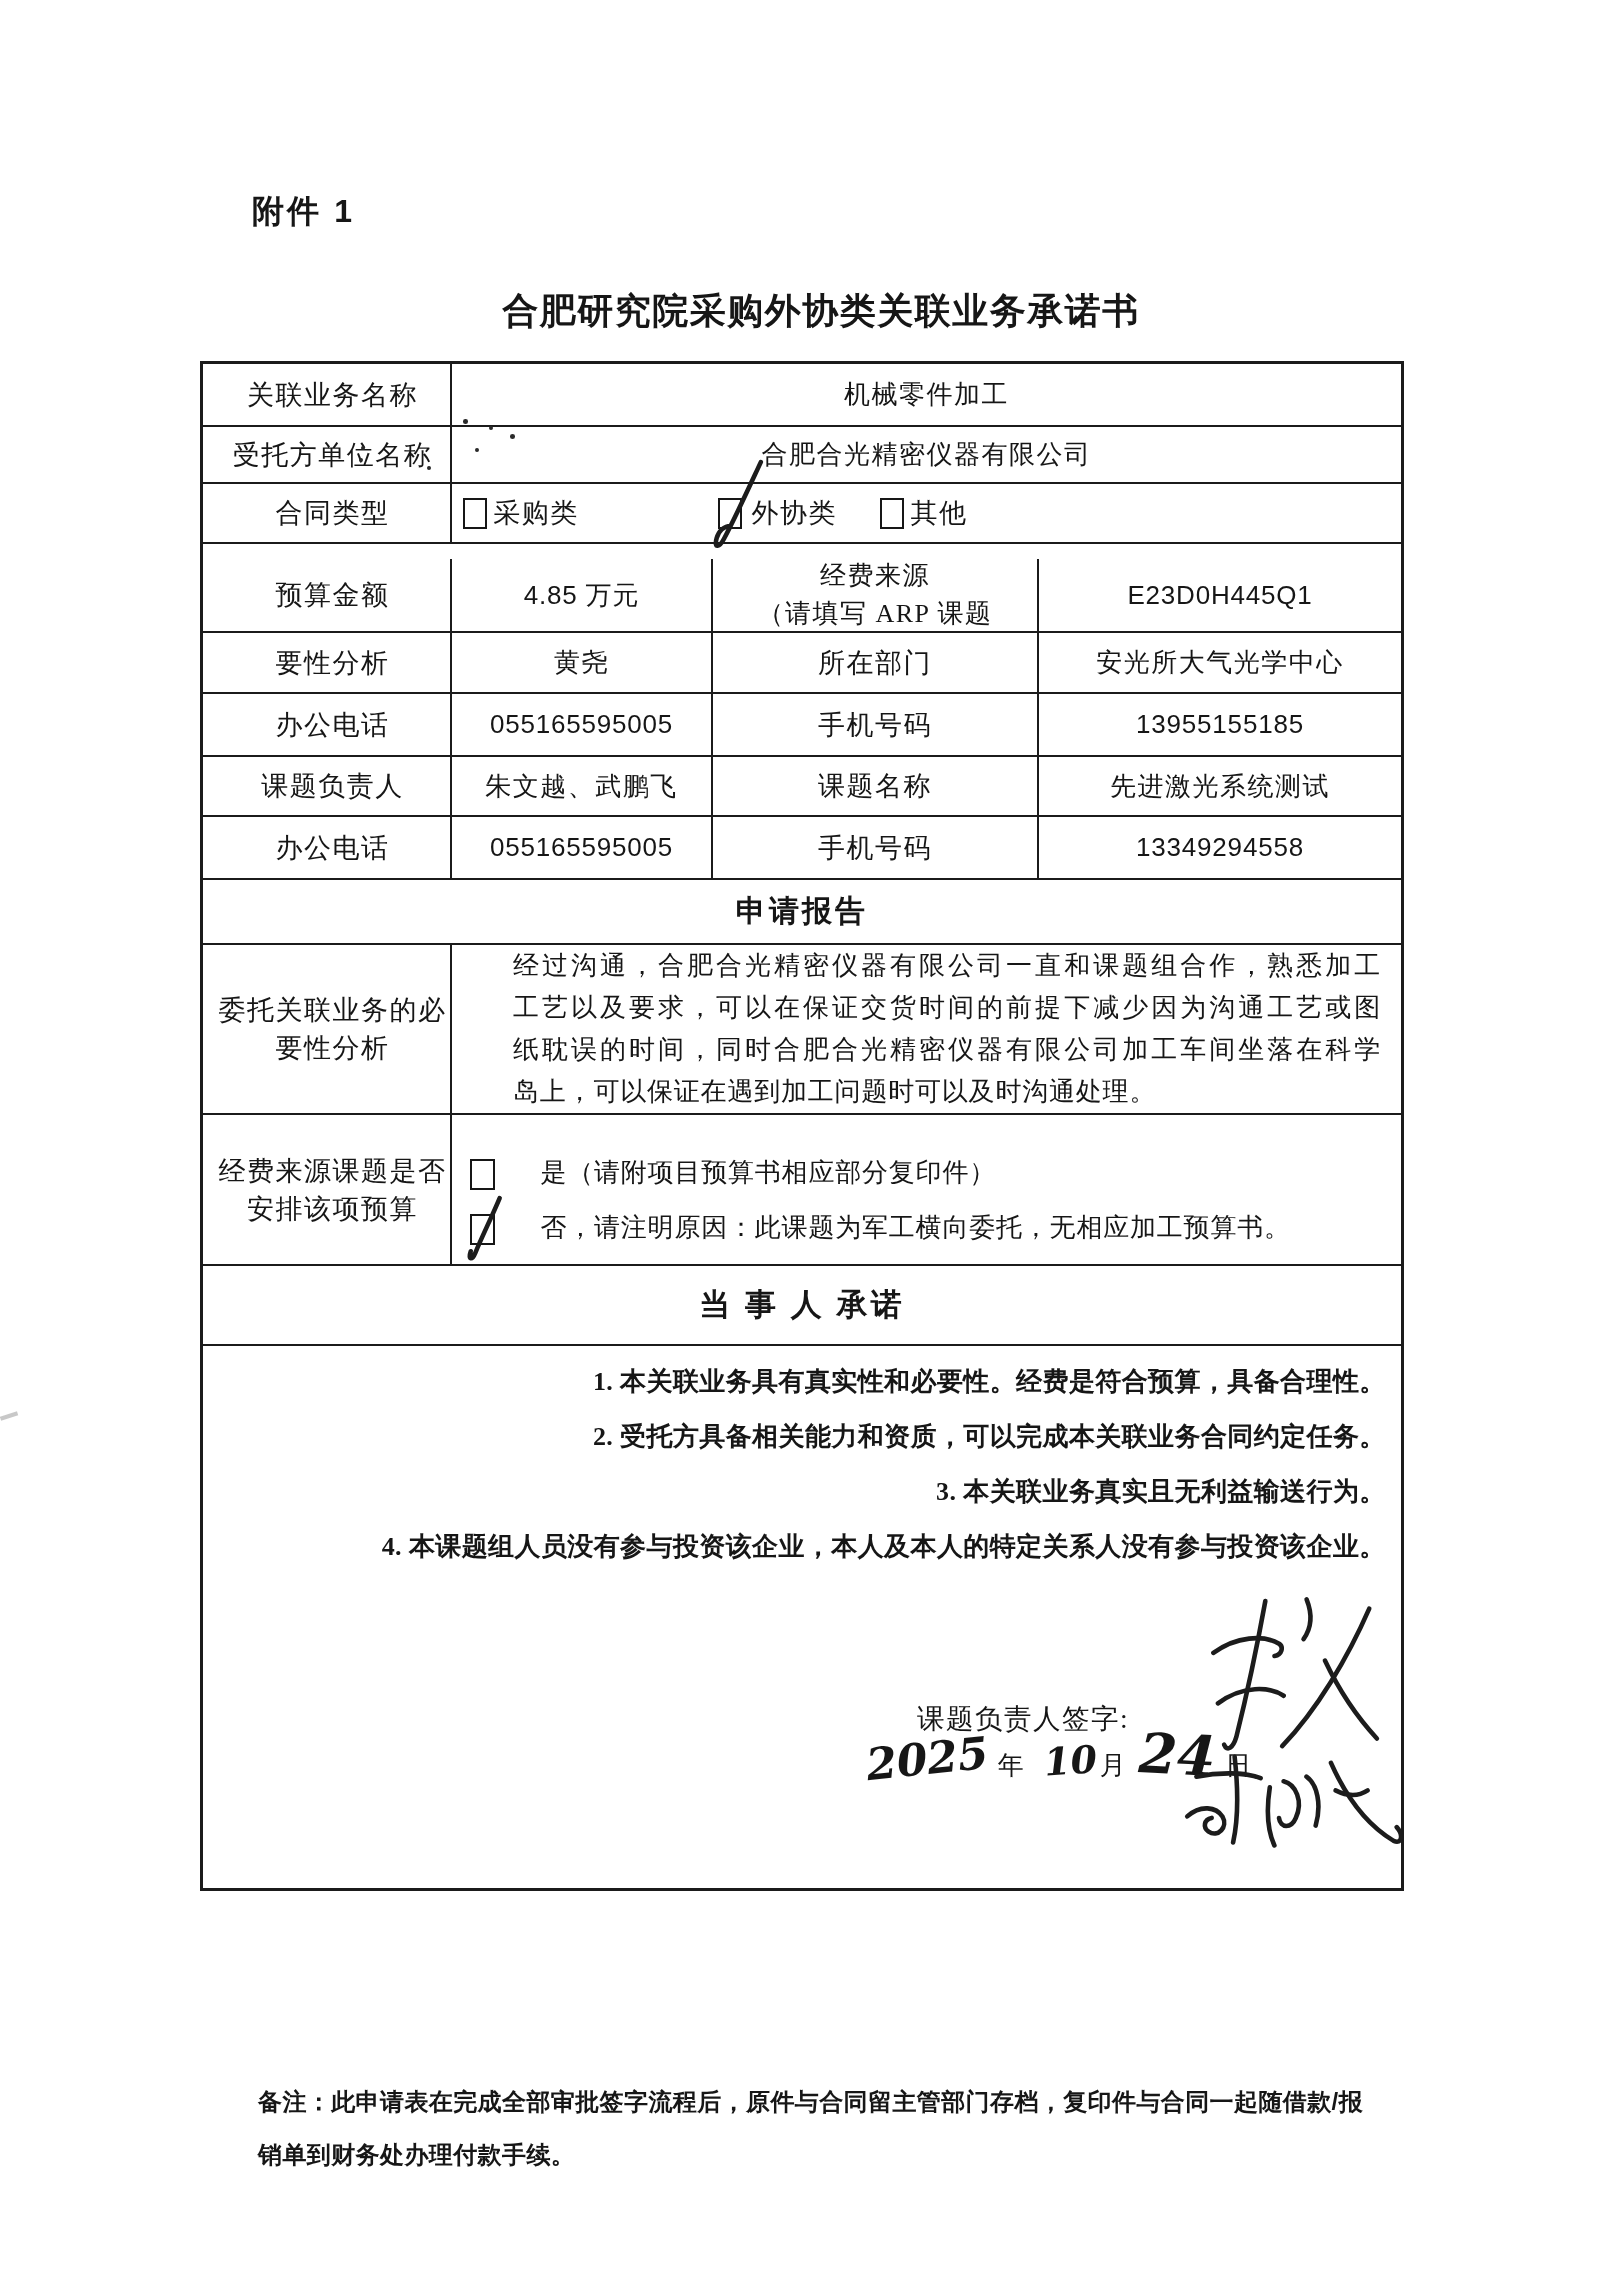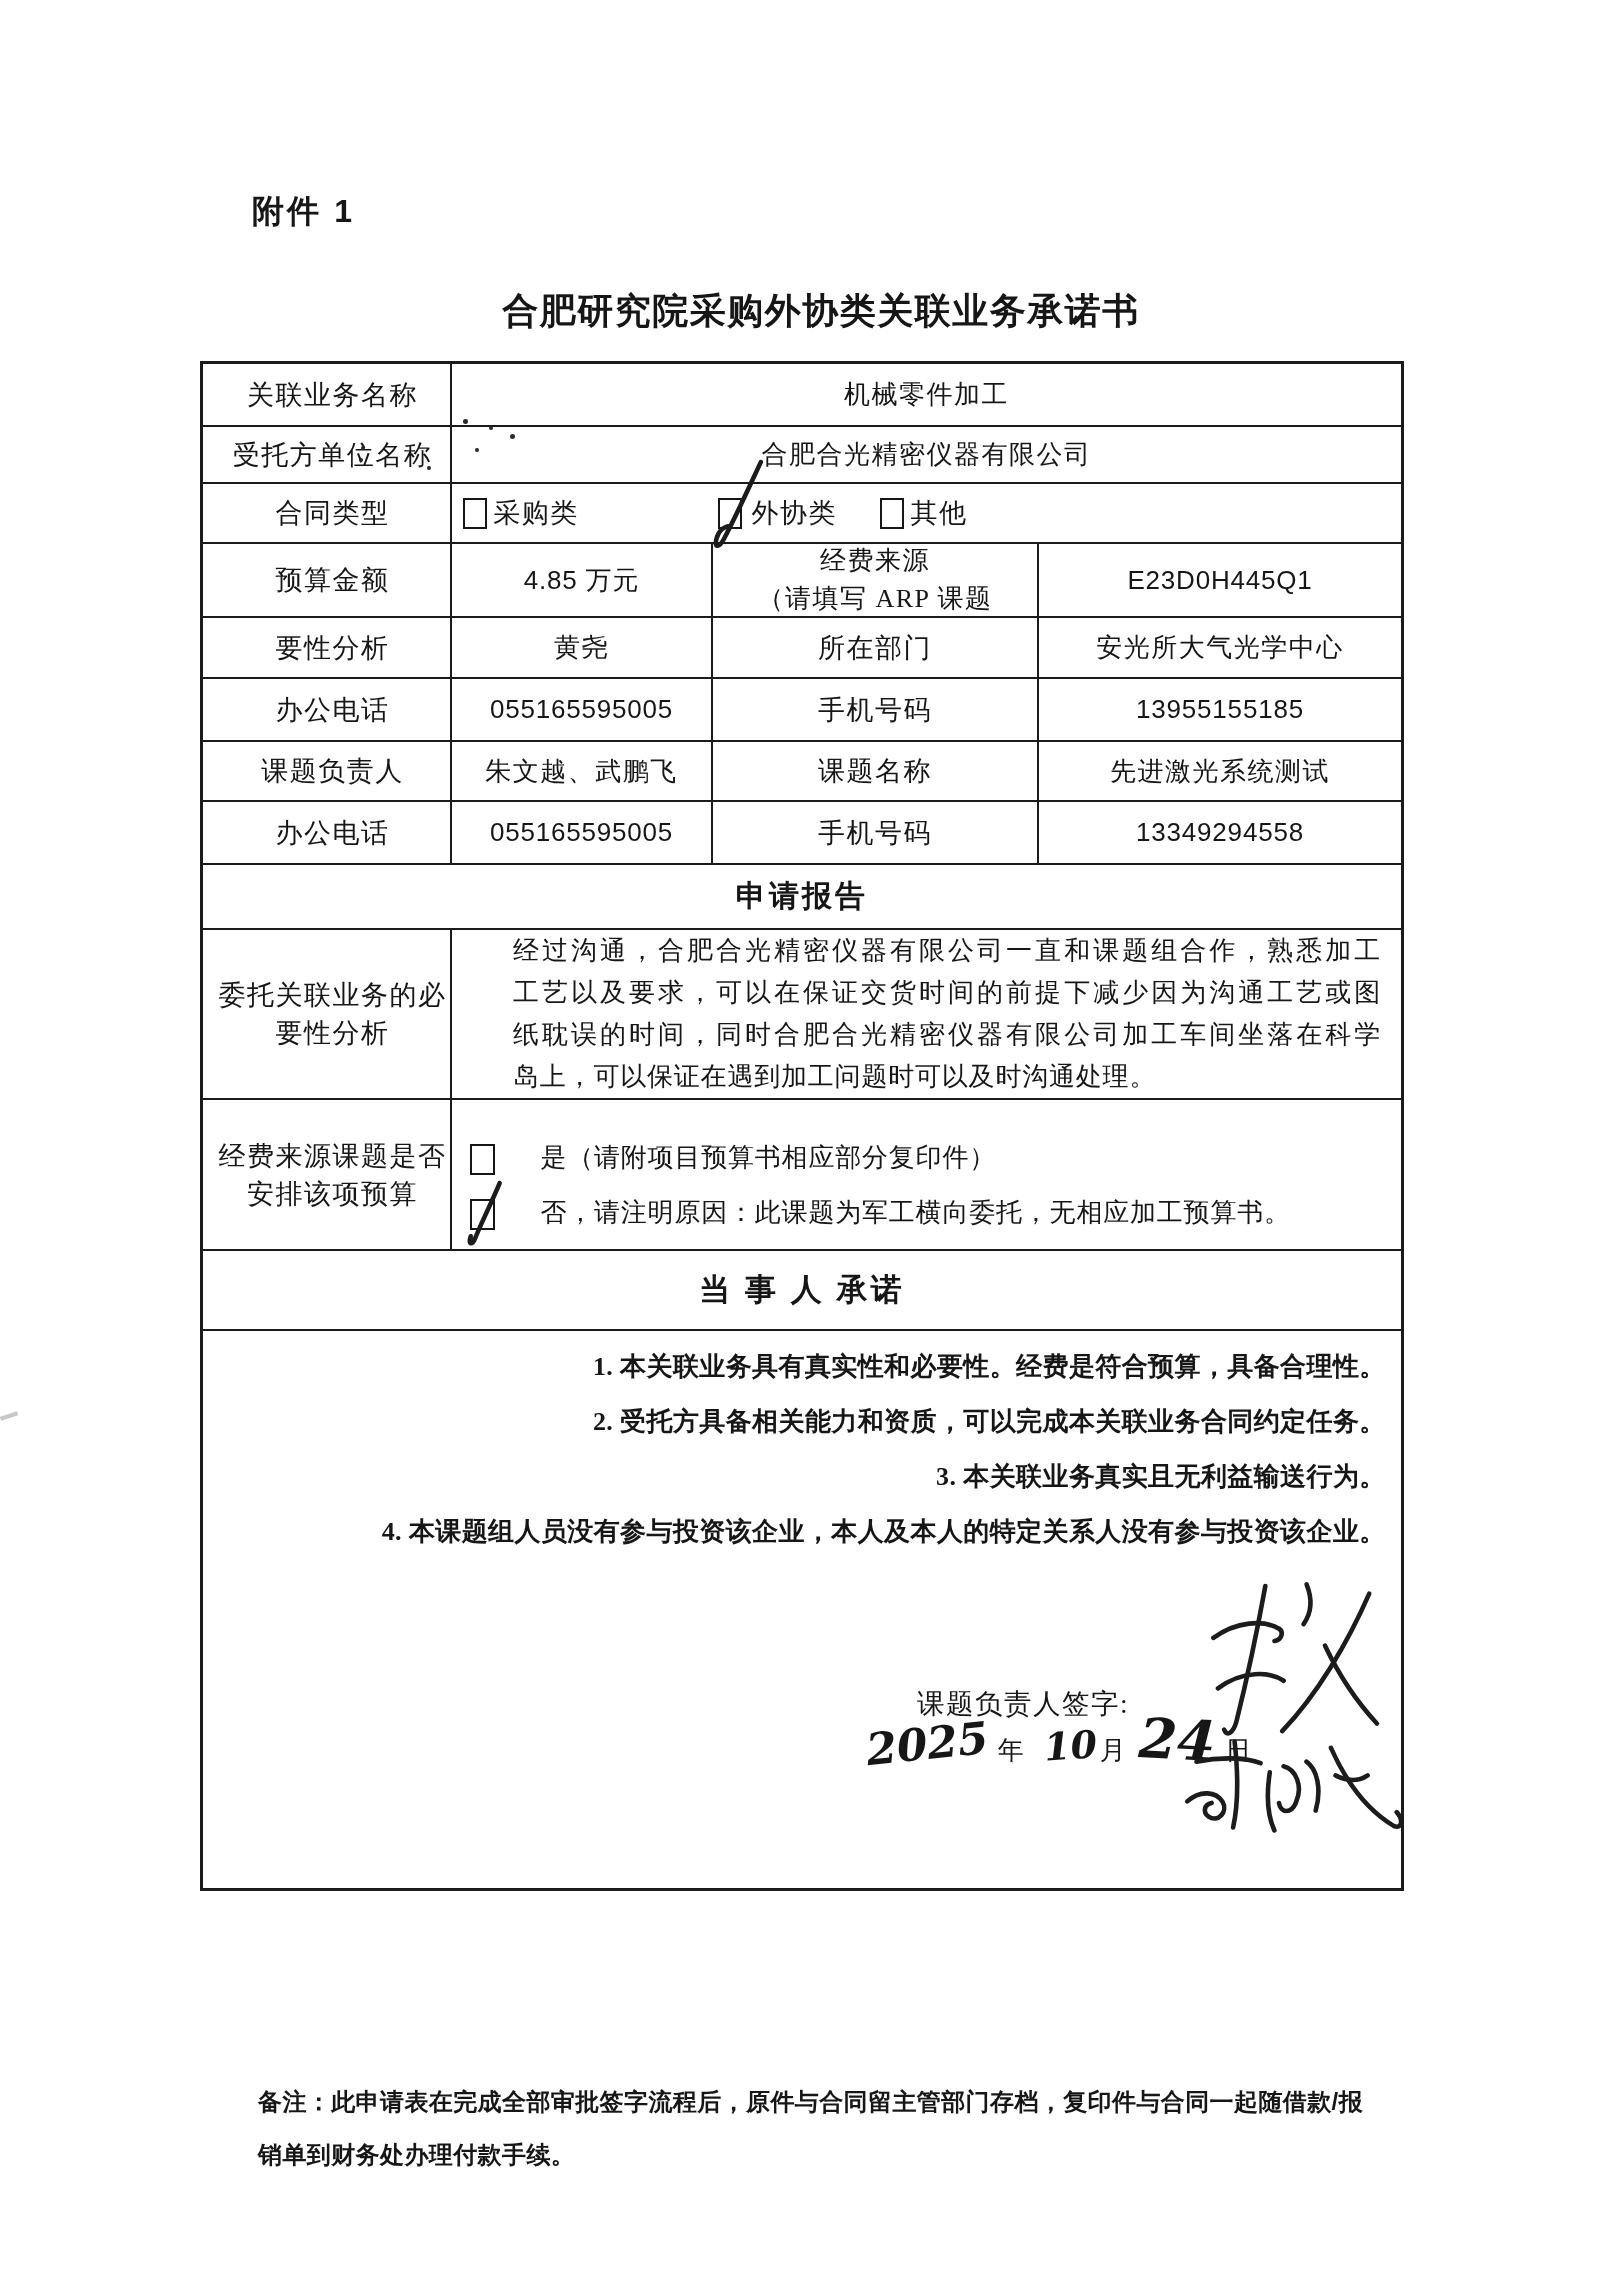--- a/index.html
+++ b/index.html
@@ -91,21 +91,21 @@
           <svg width="61" height="99" style="left:-10.7px;top:-44px;" viewBox="0 0 80 130">
             <path d="M68,8 C54,38 34,82 20,108 C14,120 6,122 10,108 C13,98 20,92 28,92" fill="none" stroke="#1c1c1c" stroke-width="6" stroke-linecap="round"></path>
           </svg>
         </span>
         <span class="optlabel" style="margin-left:9.2px;">外协类</span>
         <span class="cb" style="margin-left:43px;"></span>
         <span class="optlabel">其他</span>
       </div>
     </div>
 
-    <div class="row" style="height:74px;">
+    <div class="row" style="height:74px;margin-top:15px;">
       <div class="cell w1 lbl">预算金额</div>
       <div class="cell w2 num">4.85 万元</div>
       <div class="cell w3 twoline">
         <span class="val">经费来源</span>
         <span class="val">（请填写 ARP 课题</span>
       </div>
       <div class="cell flex1 endc num">E23D0H445Q1</div>
     </div>
 
     <div class="row" style="height:61px;">

